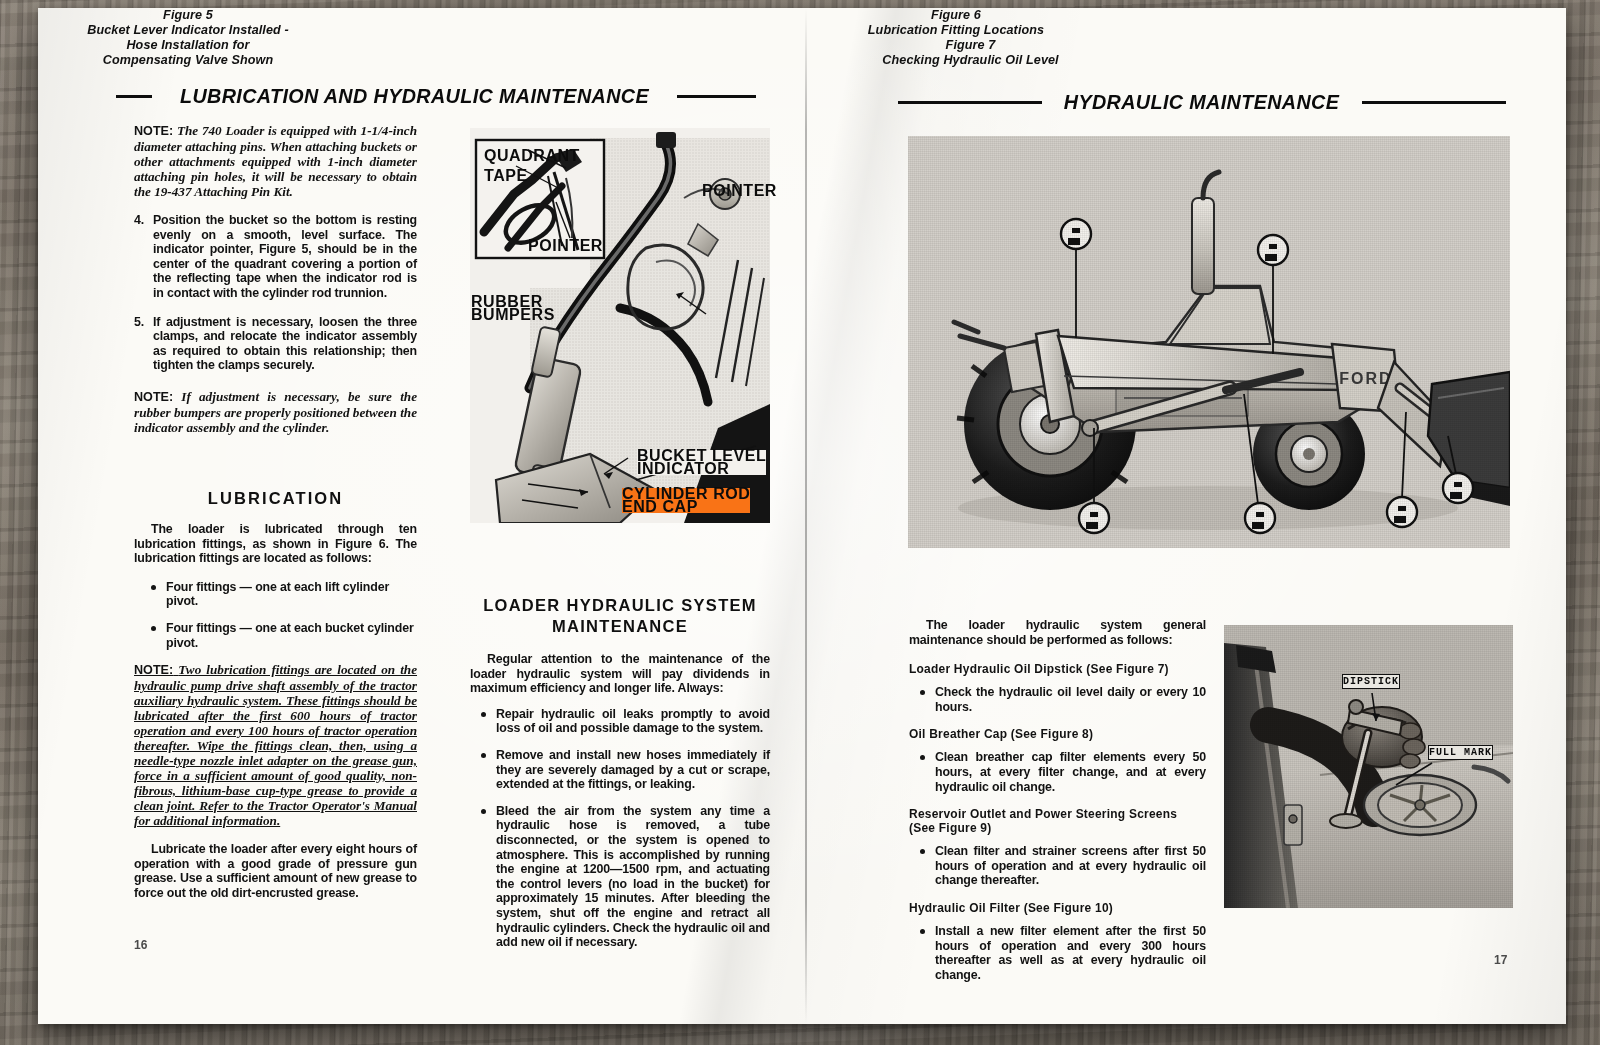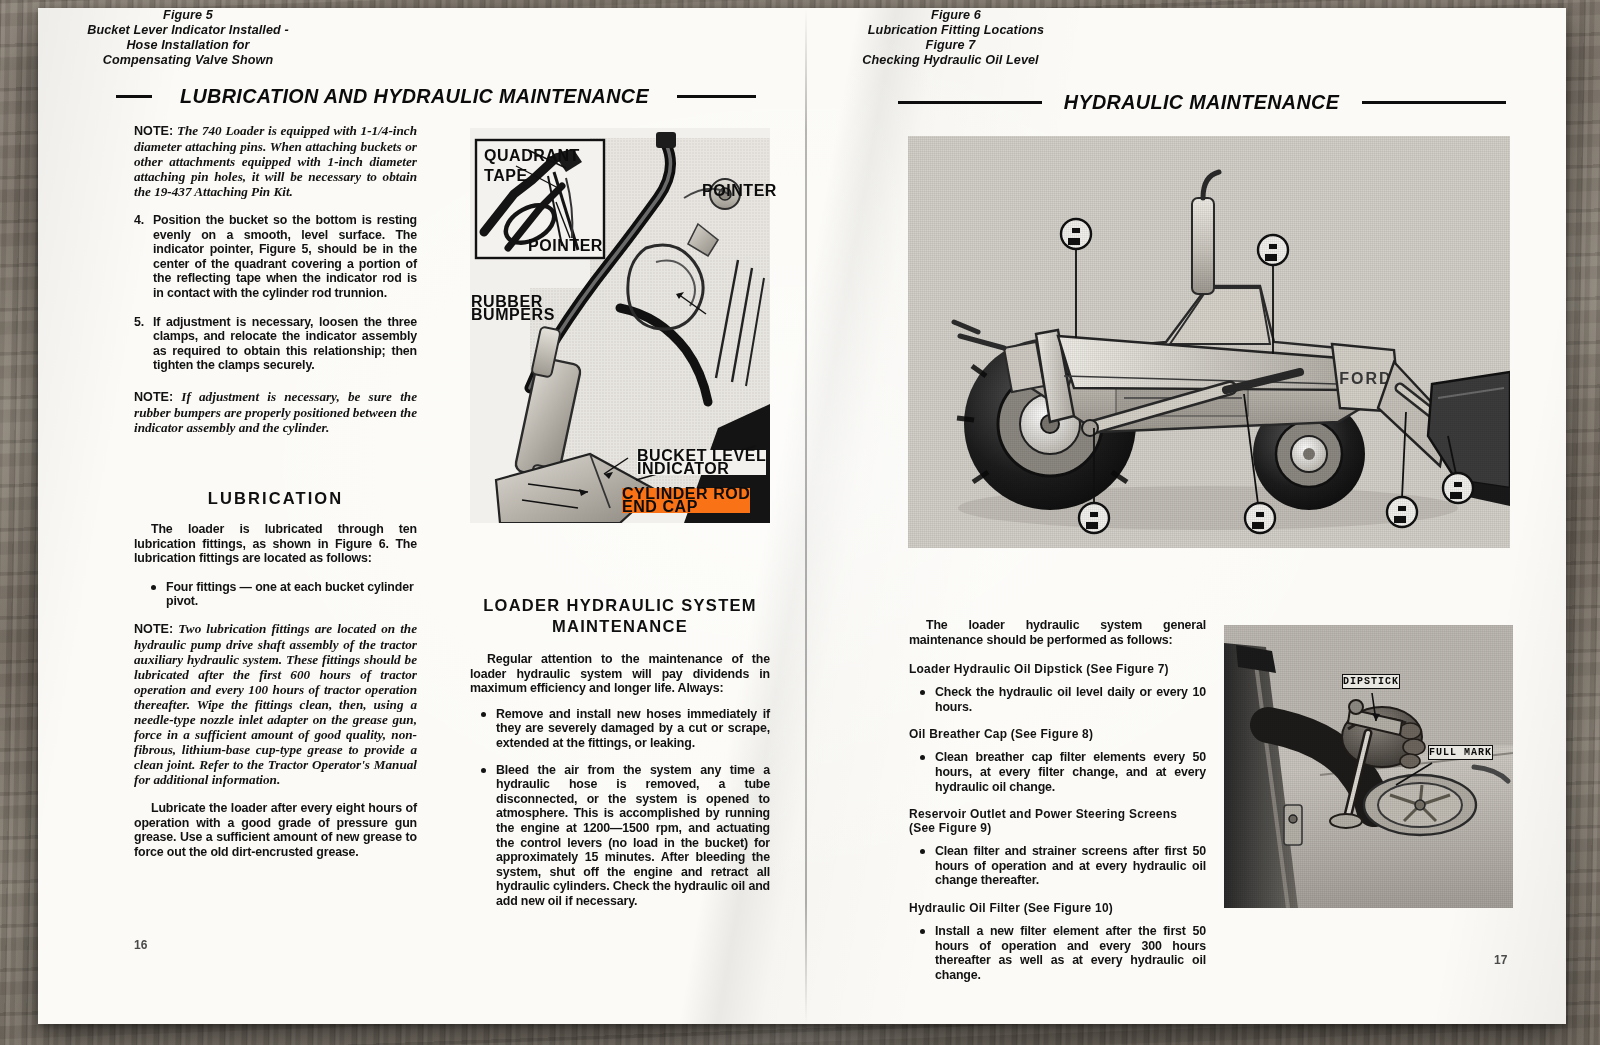--- a/index.html
+++ b/index.html
@@ -165,24 +165,25 @@
         <p class="p italic" style="margin-top:16px;">
           <span class="lead">NOTE:</span>
           <span>If adjustment is necessary, be sure the rubber bumpers are properly positioned between the indicator assembly and the cylinder.</span>
         </p>
 
         <h2 class="sechead" style="margin-top:54px;">LUBRICATION</h2>
 
         <p class="p indent" style="margin-top:14px;">The loader is lubricated through ten lubrication fittings, as shown in Figure 6. The lubrication fittings are located as follows:</p>
 
         <div style="margin-top:14px;">
+          <p class="p bul" style="margin-left:14px;text-align:left;">Four fittings — one at each lift cylinder pivot.</p>
           <p class="p bul" style="margin-left:14px;text-align:left;">Four fittings — one at each bucket cylinder pivot.</p>
         </div>
 
-        <p class="p italic" style="margin-top:8px;">
+        <p class="p italic" style="margin-top:8px;text-decoration:underline;">
           <span class="lead">NOTE:</span>
           <span>Two lubrication fittings are located on the hydraulic pump drive shaft assembly of the tractor auxiliary hydraulic system. These fittings should be lubricated after the first 600 hours of tractor operation and every 100 hours of tractor operation thereafter. Wipe the fittings clean, then, using a needle-type nozzle inlet adapter on the grease gun, force in a sufficient amount of good quality, non-fibrous, lithium-base cup-type grease to provide a clean joint. Refer to the Tractor Operator's Manual for additional information.</span>
         </p>
 
         <p class="p indent" style="margin-top:14px;">Lubricate the loader after every eight hours of operation with a good grade of pressure gun grease. Use a sufficient amount of new grease to force out the old dirt-encrusted grease.</p>
       </div>
 
       <div class="pgnum" style="left:96px;top:930px;">16</div>
 
       <div class="figbox" style="left:432px;top:120px;width:300px;height:395px;">
@@ -285,20 +286,21 @@
 Hose Installation for
 Compensating Valve Shown</span>
       </div>
 
       <div class="col" style="left:432px;top:588px;width:300px;">
         <h2 class="sechead" style="letter-spacing:1.3px;margin-bottom:2px;">LOADER HYDRAULIC SYSTEM</h2>
         <h2 class="sechead" style="letter-spacing:1.3px;margin-bottom:16px;">MAINTENANCE</h2>
 
         <p class="p indent">Regular attention to the maintenance of the loader hydraulic system will pay dividends in maximum efficiency and longer life.  Always:</p>
 
+        <p class="p bul" style="margin-left:8px;">Repair hydraulic oil leaks promptly to avoid loss of oil and possible damage to the system.</p>
         <p class="p bul" style="margin-left:8px;">Remove and install new hoses immediately if they are severely damaged by a cut or scrape, extended at the fittings, or leaking.</p>
         <p class="p bul" style="margin-left:8px;">Bleed the air from the system any time a hydraulic hose is removed, a tube disconnected, or the system is opened to atmosphere. This is accomplished by running the engine at 1200—1500 rpm, and actuating the control levers (no load in the bucket) for approximately 15 minutes. After bleeding the system, shut off the engine and retract all hydraulic cylinders. Check the hydraulic oil and add new oil if necessary.</p>
       </div>
     </div>
 
     <div class="page" id="page-right">
 
       <div class="runhead" style="left:92px;top:82px;width:608px;">
         <span class="rule" style="flex:1 1 auto;"></span>
         <span class="htxt" style="font-size:21px;">HYDRAULIC MAINTENANCE</span>
@@ -513,21 +515,21 @@
           <path d="M148 68 L152 96" stroke="#111" stroke-width="1.6" fill="none"></path>
           <path d="M152 96 l-4 -8 l8 1 Z" fill="#111"></path>
           <path d="M208 138 L172 160" stroke="#111" stroke-width="1.6" fill="none"></path>
         </svg>
         <div class="grain"></div>
 
         <span class="plabel" style="left:118px;top:49px;">DIPSTICK</span>
         <span class="plabel" style="left:204px;top:120px;">FULL MARK</span>
       </div>
 
-      <div class="cap" style="left:418px;top:908px;width:289px;">
+      <div class="cap" style="left:418px;top:908px;width:289px;padding-left:20px;">
         <span class="figno">Figure 7</span>
         <span>Checking Hydraulic Oil Level</span>
       </div>
 
       <div class="pgnum" style="left:688px;top:945px;">17</div>
     </div>
   </div>
 </div>
 
 </body></html>

